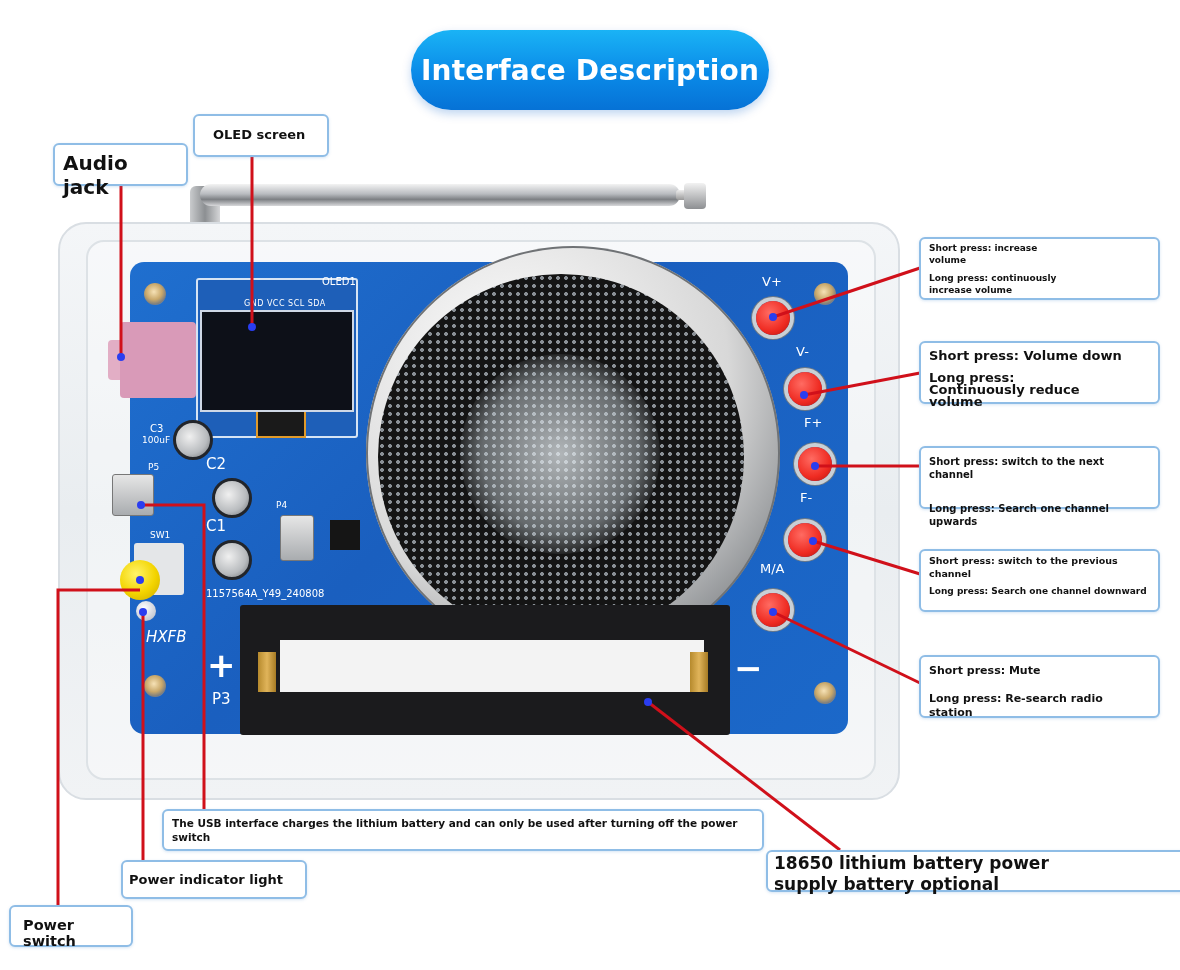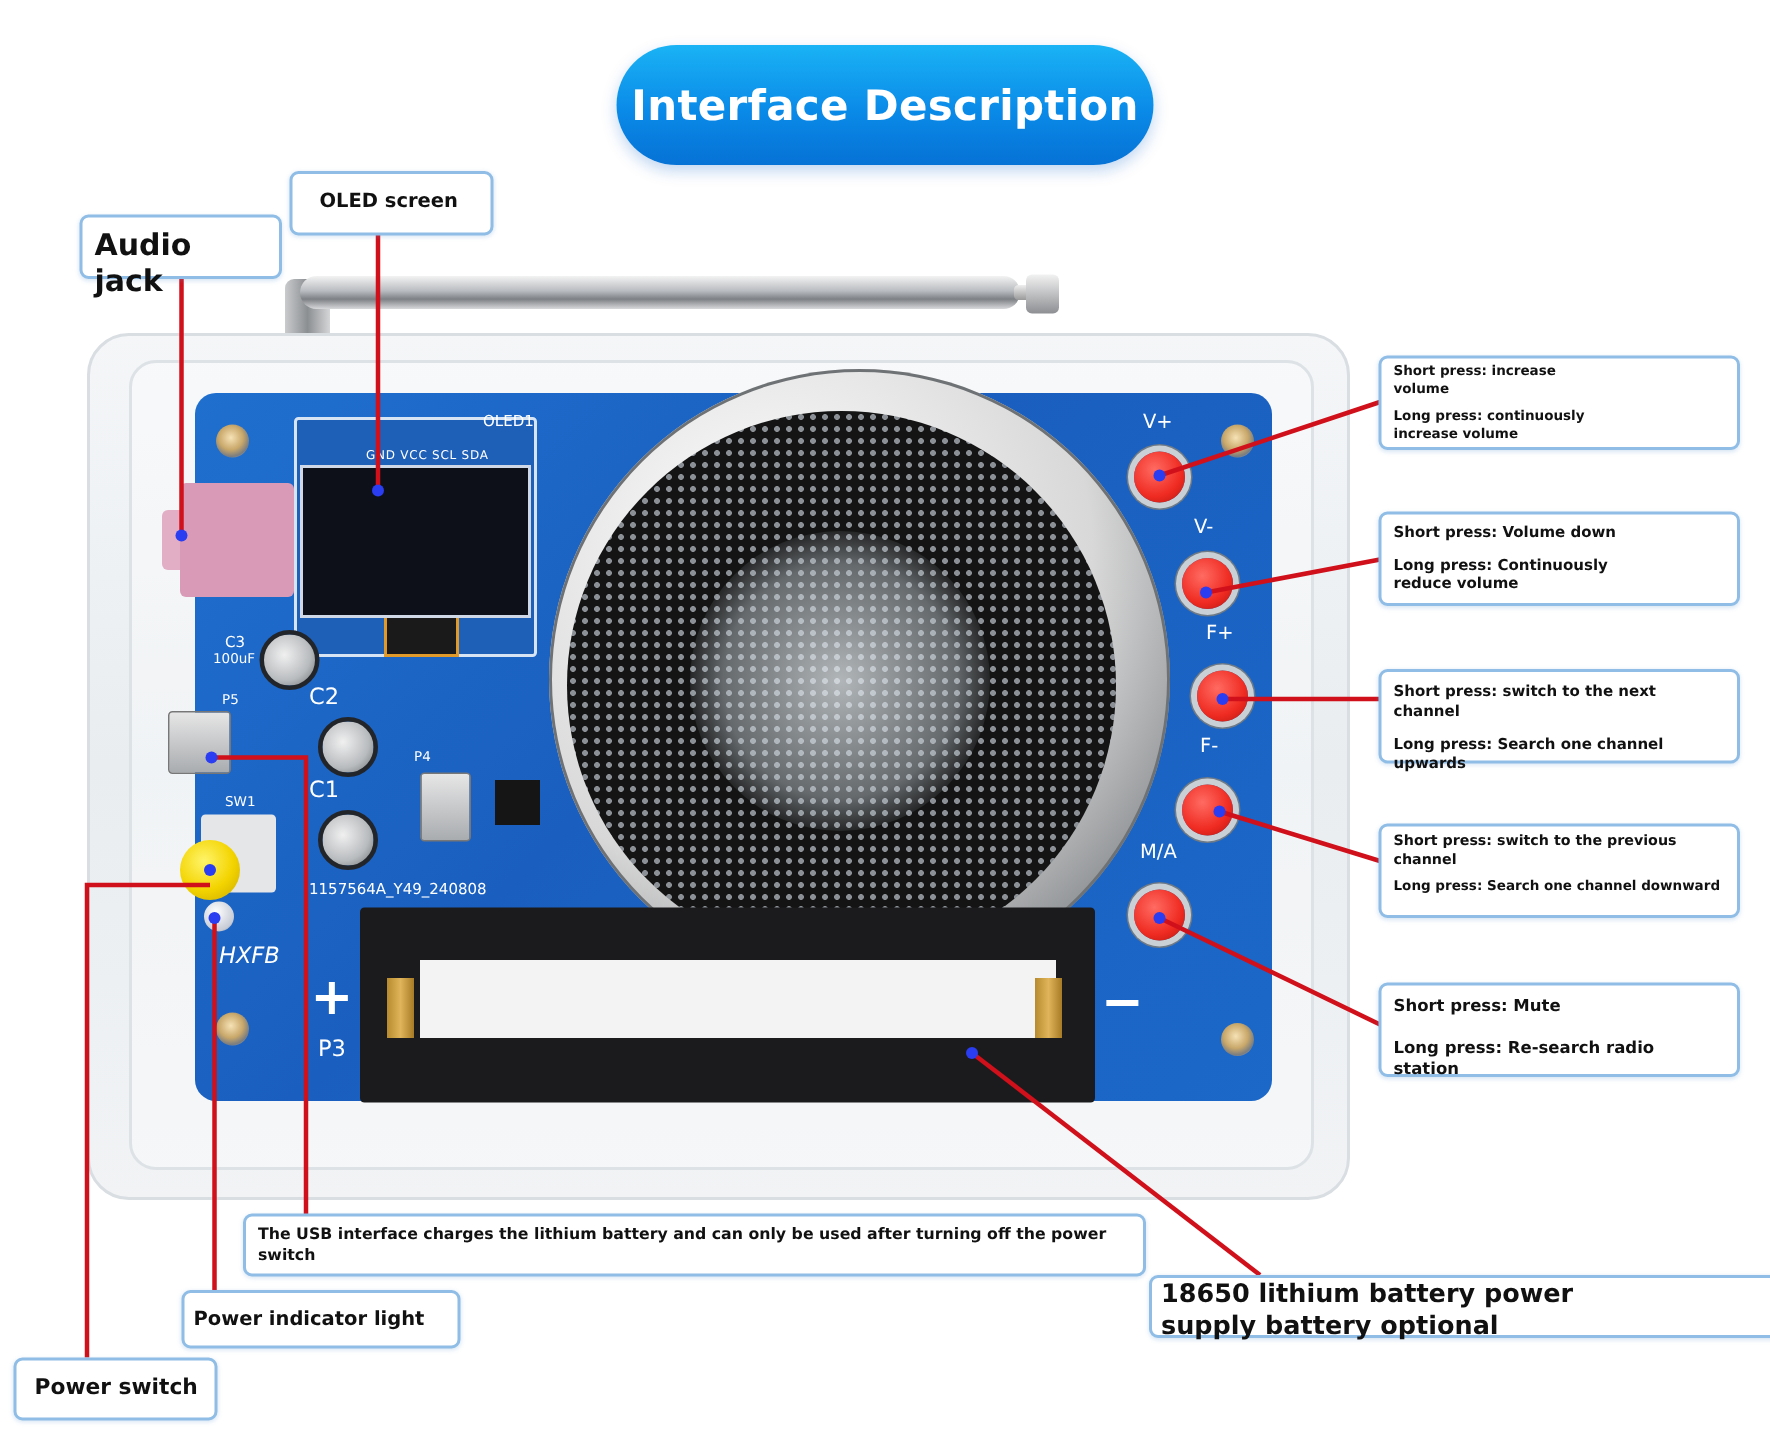--- a/index.html
+++ b/index.html
@@ -260,39 +260,39 @@
 <div class="callout" style="left:193px;top:114px;width:136px;height:43px;padding:11px 0 0 18px;font-size:13px;">
   <span class="line">OLED screen</span>
 </div>
 
 <div class="callout" style="left:162px;top:809px;width:602px;height:42px;padding:5px 8px;font-size:10.5px;line-height:14px;">
   <span class="line">The USB interface charges the lithium battery and can only be used after turning off the power switch</span>
 </div>
 <div class="callout" style="left:121px;top:860px;width:186px;height:39px;padding:10px 0 0 6px;font-size:13px;">
   <span class="line">Power indicator light</span>
 </div>
-<div class="callout" style="left:9px;top:905px;width:136px;height:42px;padding:10px 0 0 12px;font-size:14.5px;">
+<div class="callout" style="left:9px;top:905px;width:124px;height:42px;padding:10px 0 0 12px;font-size:14.5px;">
   <span class="line">Power switch</span>
 </div>
 <div class="callout" style="left:766px;top:850px;width:430px;height:42px;padding:1px 0 0 6px;font-size:17px;line-height:21px;">
   <span class="line">18650 lithium battery power</span>
   <span class="line">supply battery optional</span>
 </div>
 
 <div class="callout" style="left:919px;top:237px;width:241px;height:63px;padding:3px 8px;font-size:9px;line-height:12px;">
   <span class="line" style="width:110px;">Short press: increase volume</span>
   <span class="line" style="margin-top:6px;width:170px;">Long press: continuously increase volume</span>
 </div>
-<div class="callout" style="left:919px;top:341px;width:241px;height:63px;padding:7px 8px;font-size:10px;line-height:12px;">
+<div class="callout" style="left:919px;top:341px;width:241px;height:63px;padding:7px 8px;font-size:13px;line-height:12px;">
   <span class="line">Short press: Volume down</span>
   <span class="line" style="margin-top:10px;width:170px;">Long press: Continuously reduce volume</span>
 </div>
 <div class="callout" style="left:919px;top:446px;width:241px;height:63px;padding:7px 8px;font-size:10px;line-height:13px;">
   <span class="line">Short press: switch to the next channel</span>
-  <span class="line" style="margin-top:9px;">Long press: Search one channel upwards</span>
+  <span class="line" style="margin-top:21px;">Long press: Search one channel upwards</span>
 </div>
 <div class="callout" style="left:919px;top:549px;width:241px;height:63px;padding:3px 8px;font-size:9.5px;line-height:13px;">
   <span class="line" style="width:190px;">Short press: switch to the previous channel</span>
   <span class="line" style="margin-top:5px;font-size:9px;">Long press: Search one channel downward</span>
 </div>
 <div class="callout" style="left:919px;top:655px;width:241px;height:63px;padding:7px 8px;font-size:11px;line-height:14px;">
   <span class="line">Short press: Mute</span>
   <span class="line" style="margin-top:14px;">Long press: Re-search radio station</span>
 </div>
 

